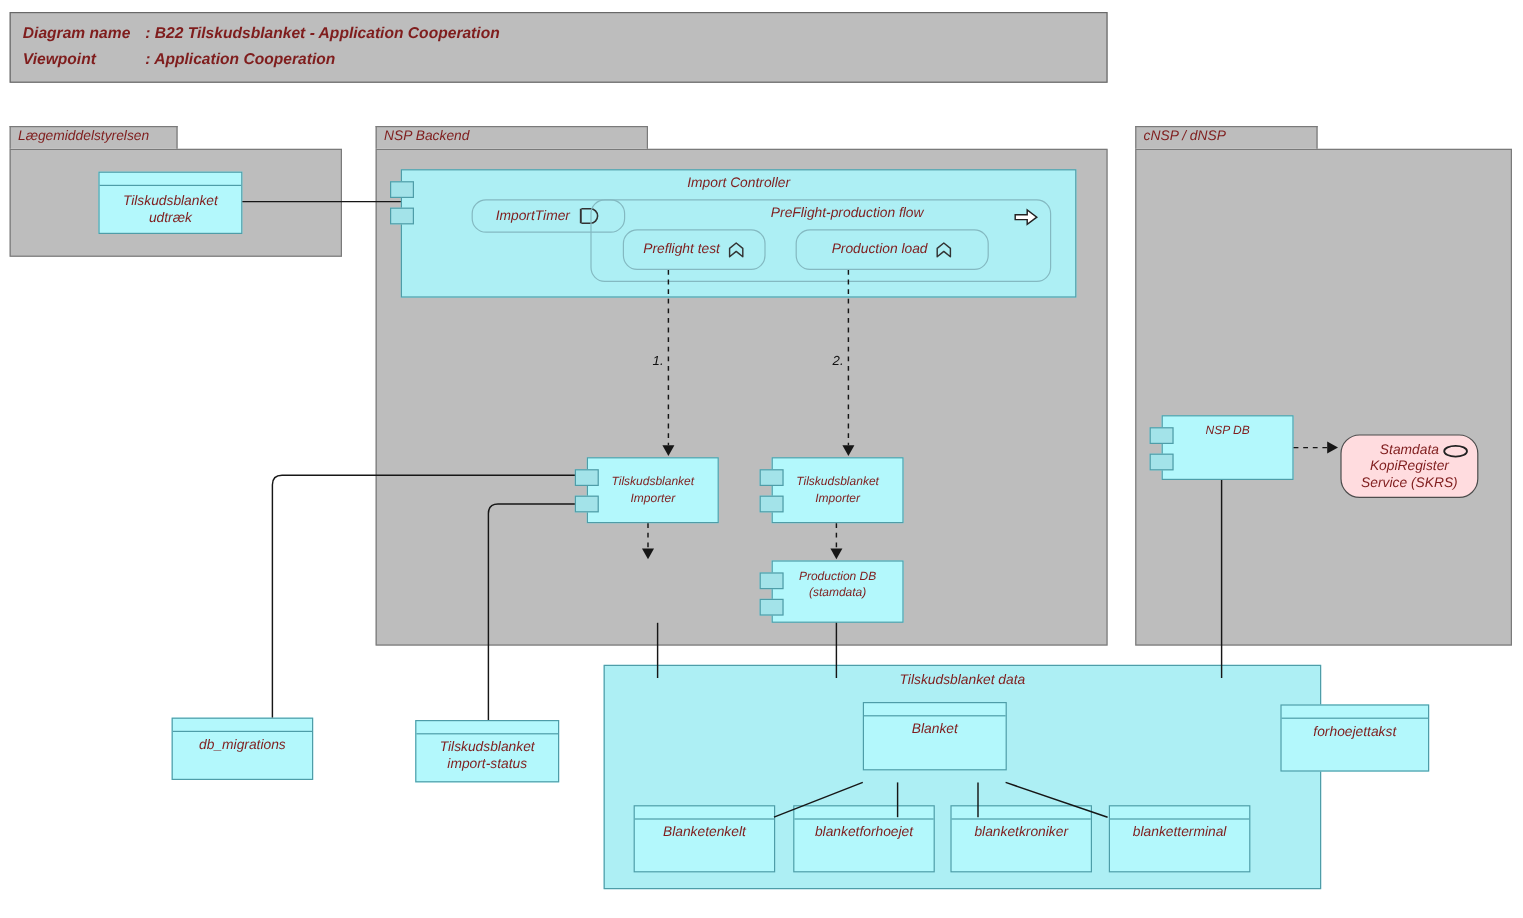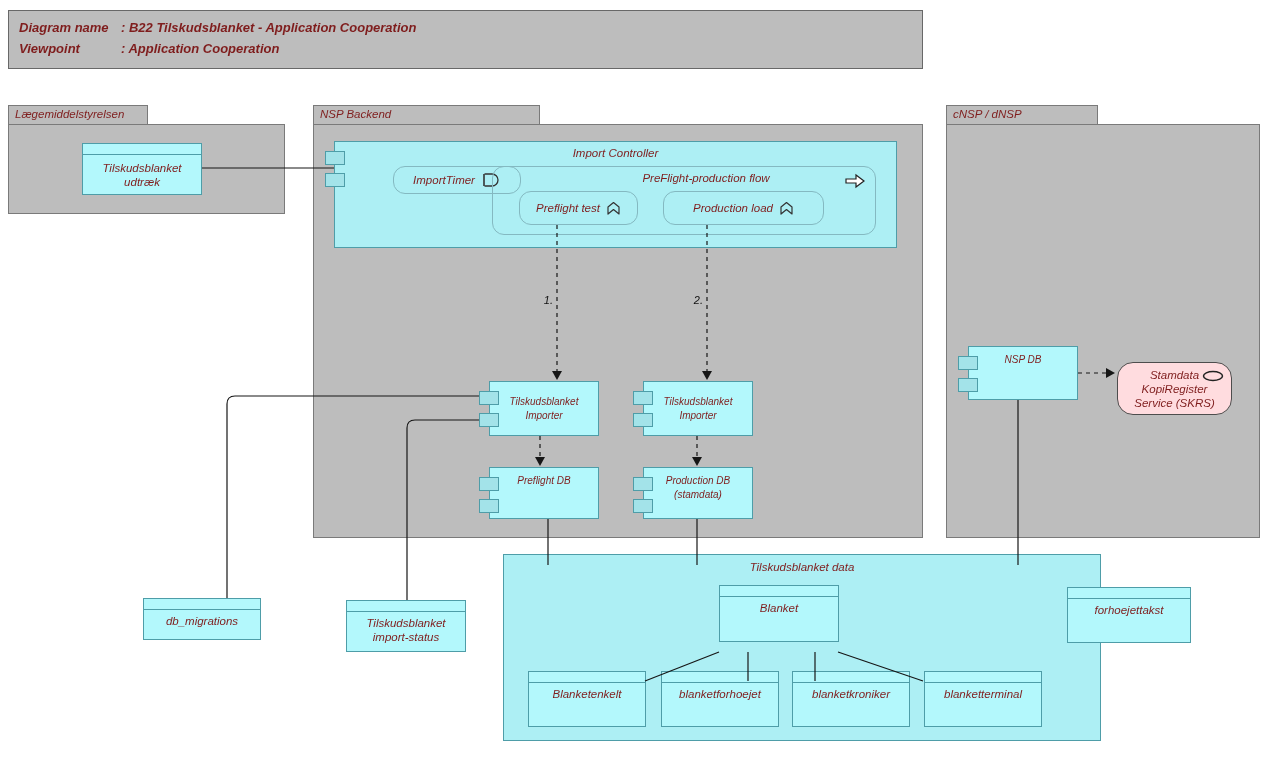--- a/index.html
+++ b/index.html
@@ -130,25 +130,20 @@
 
   <div class="abs comp" style="left:643px;top:381px;width:110px;height:55px;">
     <div class="port" style="left:-11px;top:9px;"></div>
     <div class="port" style="left:-11px;top:31px;"></div>
     <div class="center-col">
       <span class="block">Tilskudsblanket</span>
       <span class="block">Importer</span>
     </div>
   </div>
 
-  <div class="abs comp" style="left:489px;top:467px;width:110px;height:52px;">
-    <div class="port" style="left:-11px;top:9px;"></div>
-    <div class="port" style="left:-11px;top:31px;"></div>
-    <div class="label-top">Preflight DB</div>
-  </div>
 
   <div class="abs comp" style="left:643px;top:467px;width:110px;height:52px;">
     <div class="port" style="left:-11px;top:9px;"></div>
     <div class="port" style="left:-11px;top:31px;"></div>
     <div class="label-top">
       <span class="block">Production DB</span>
       <span class="block">(stamdata)</span>
     </div>
   </div>
 
@@ -162,21 +157,21 @@
     <svg class="abs" style="right:7px;top:7px;" width="22" height="12" viewBox="0 0 22 12">
       <ellipse cx="11" cy="6" rx="9.5" ry="4.5" stroke="#222" stroke-width="1.5" fill="none"></ellipse>
     </svg>
     <div class="center-col">
       <span class="block">Stamdata</span>
       <span class="block">KopiRegister</span>
       <span class="block">Service (SKRS)</span>
     </div>
   </div>
 
-  <div class="abs obj" style="left:143px;top:598px;width:118px;height:42px;">
+  <div class="abs obj" style="left:143px;top:598px;width:118px;height:52px;">
     <div class="obj-head"></div>
     <div class="obj-label">db_migrations</div>
   </div>
 
   <div class="abs obj" style="left:346px;top:600px;width:120px;height:52px;">
     <div class="obj-head"></div>
     <div class="obj-label">
       <span class="block">Tilskudsblanket</span>
       <span class="block">import-status</span>
     </div>

